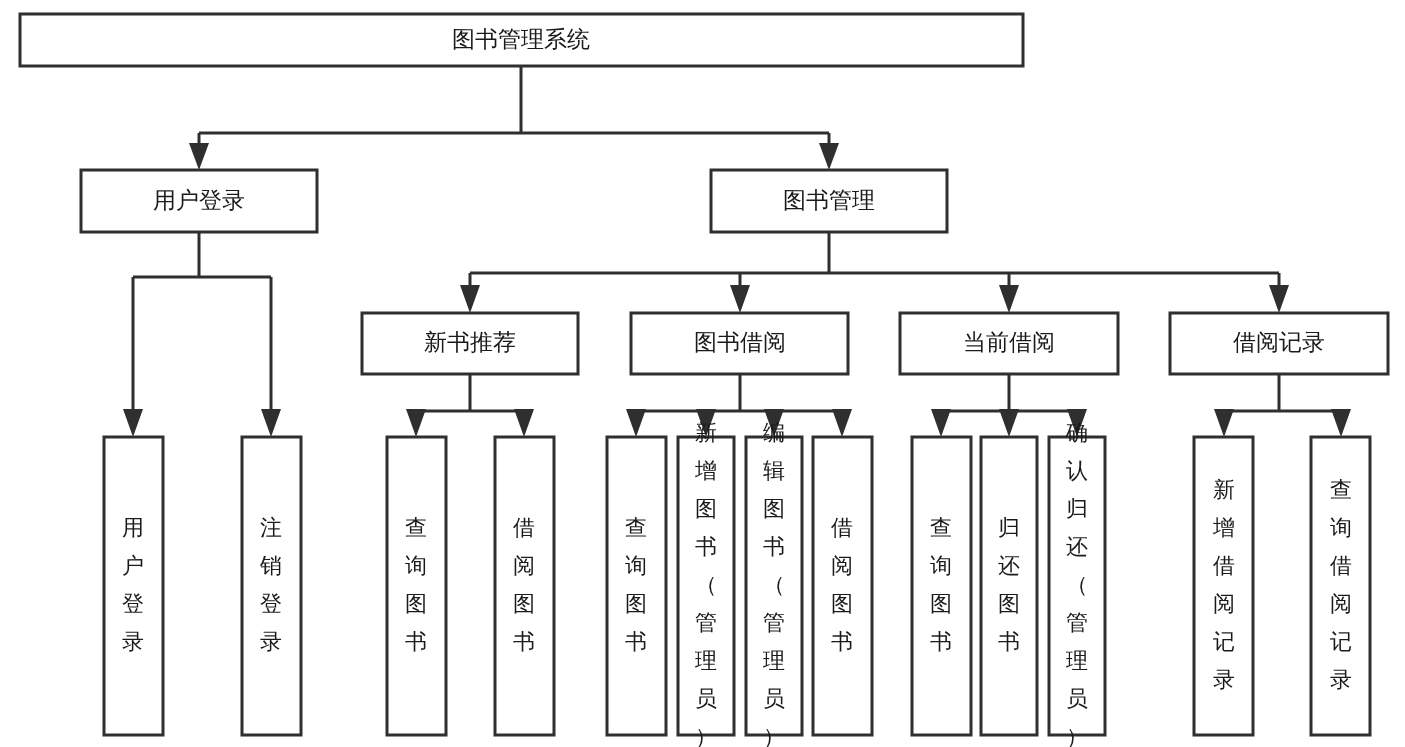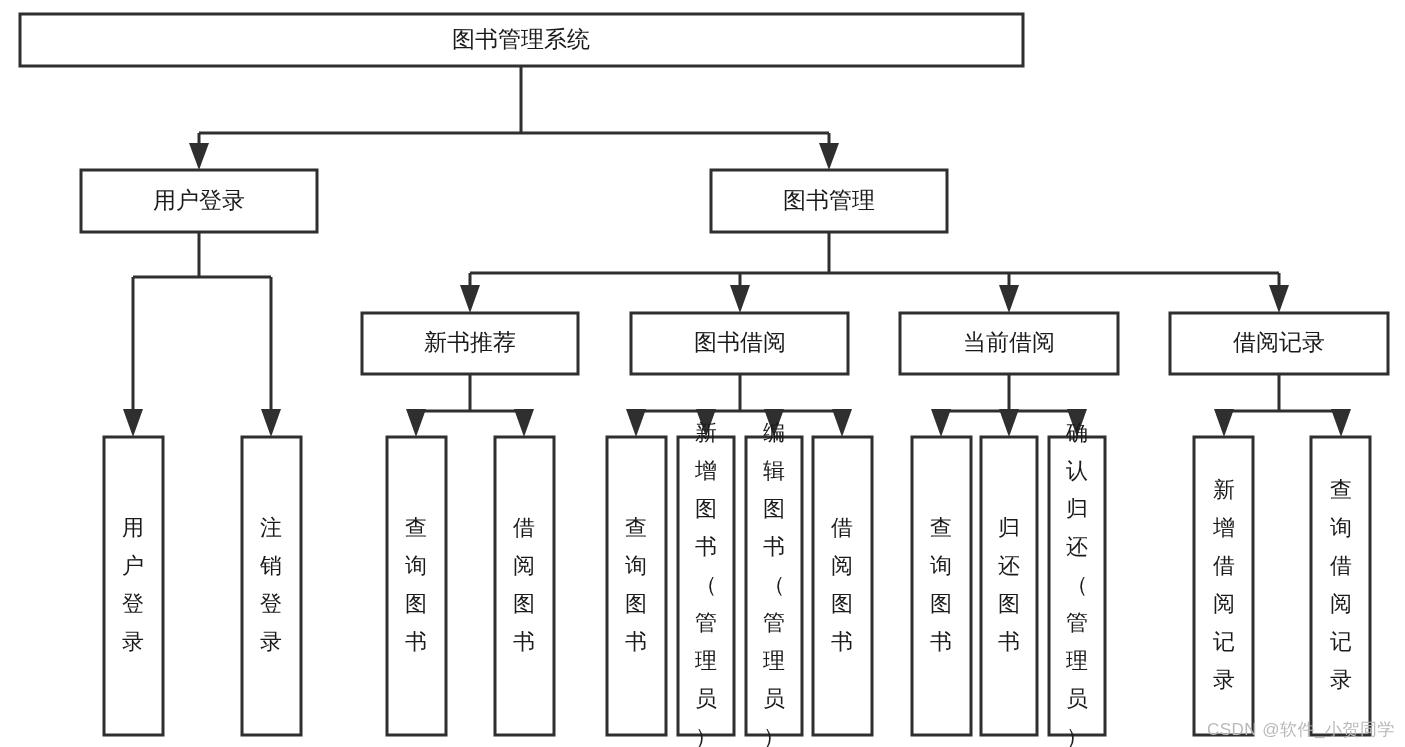--- a/index.html
+++ b/index.html
@@ -203,14 +203,13 @@
       <text class="node-label vertical" x="1224" y="491"><tspan x="1224" y="491">新</tspan><tspan x="1224" y="529">增</tspan><tspan x="1224" y="567">借</tspan><tspan x="1224" y="605">阅</tspan><tspan x="1224" y="643">记</tspan><tspan x="1224" y="681">录</tspan></text>
     </g>
 
     <g>
       <rect class="node-box leaf" x="1311" y="437" width="59" height="298"></rect>
       <text class="node-label vertical" x="1341" y="491"><tspan x="1341" y="491">查</tspan><tspan x="1341" y="529">询</tspan><tspan x="1341" y="567">借</tspan><tspan x="1341" y="605">阅</tspan><tspan x="1341" y="643">记</tspan><tspan x="1341" y="681">录</tspan></text>
     </g>
 
   </svg>
 
-  <div class="watermark">CSDN @软件_小贺同学</div>
 </div>
 
 </body></html>

